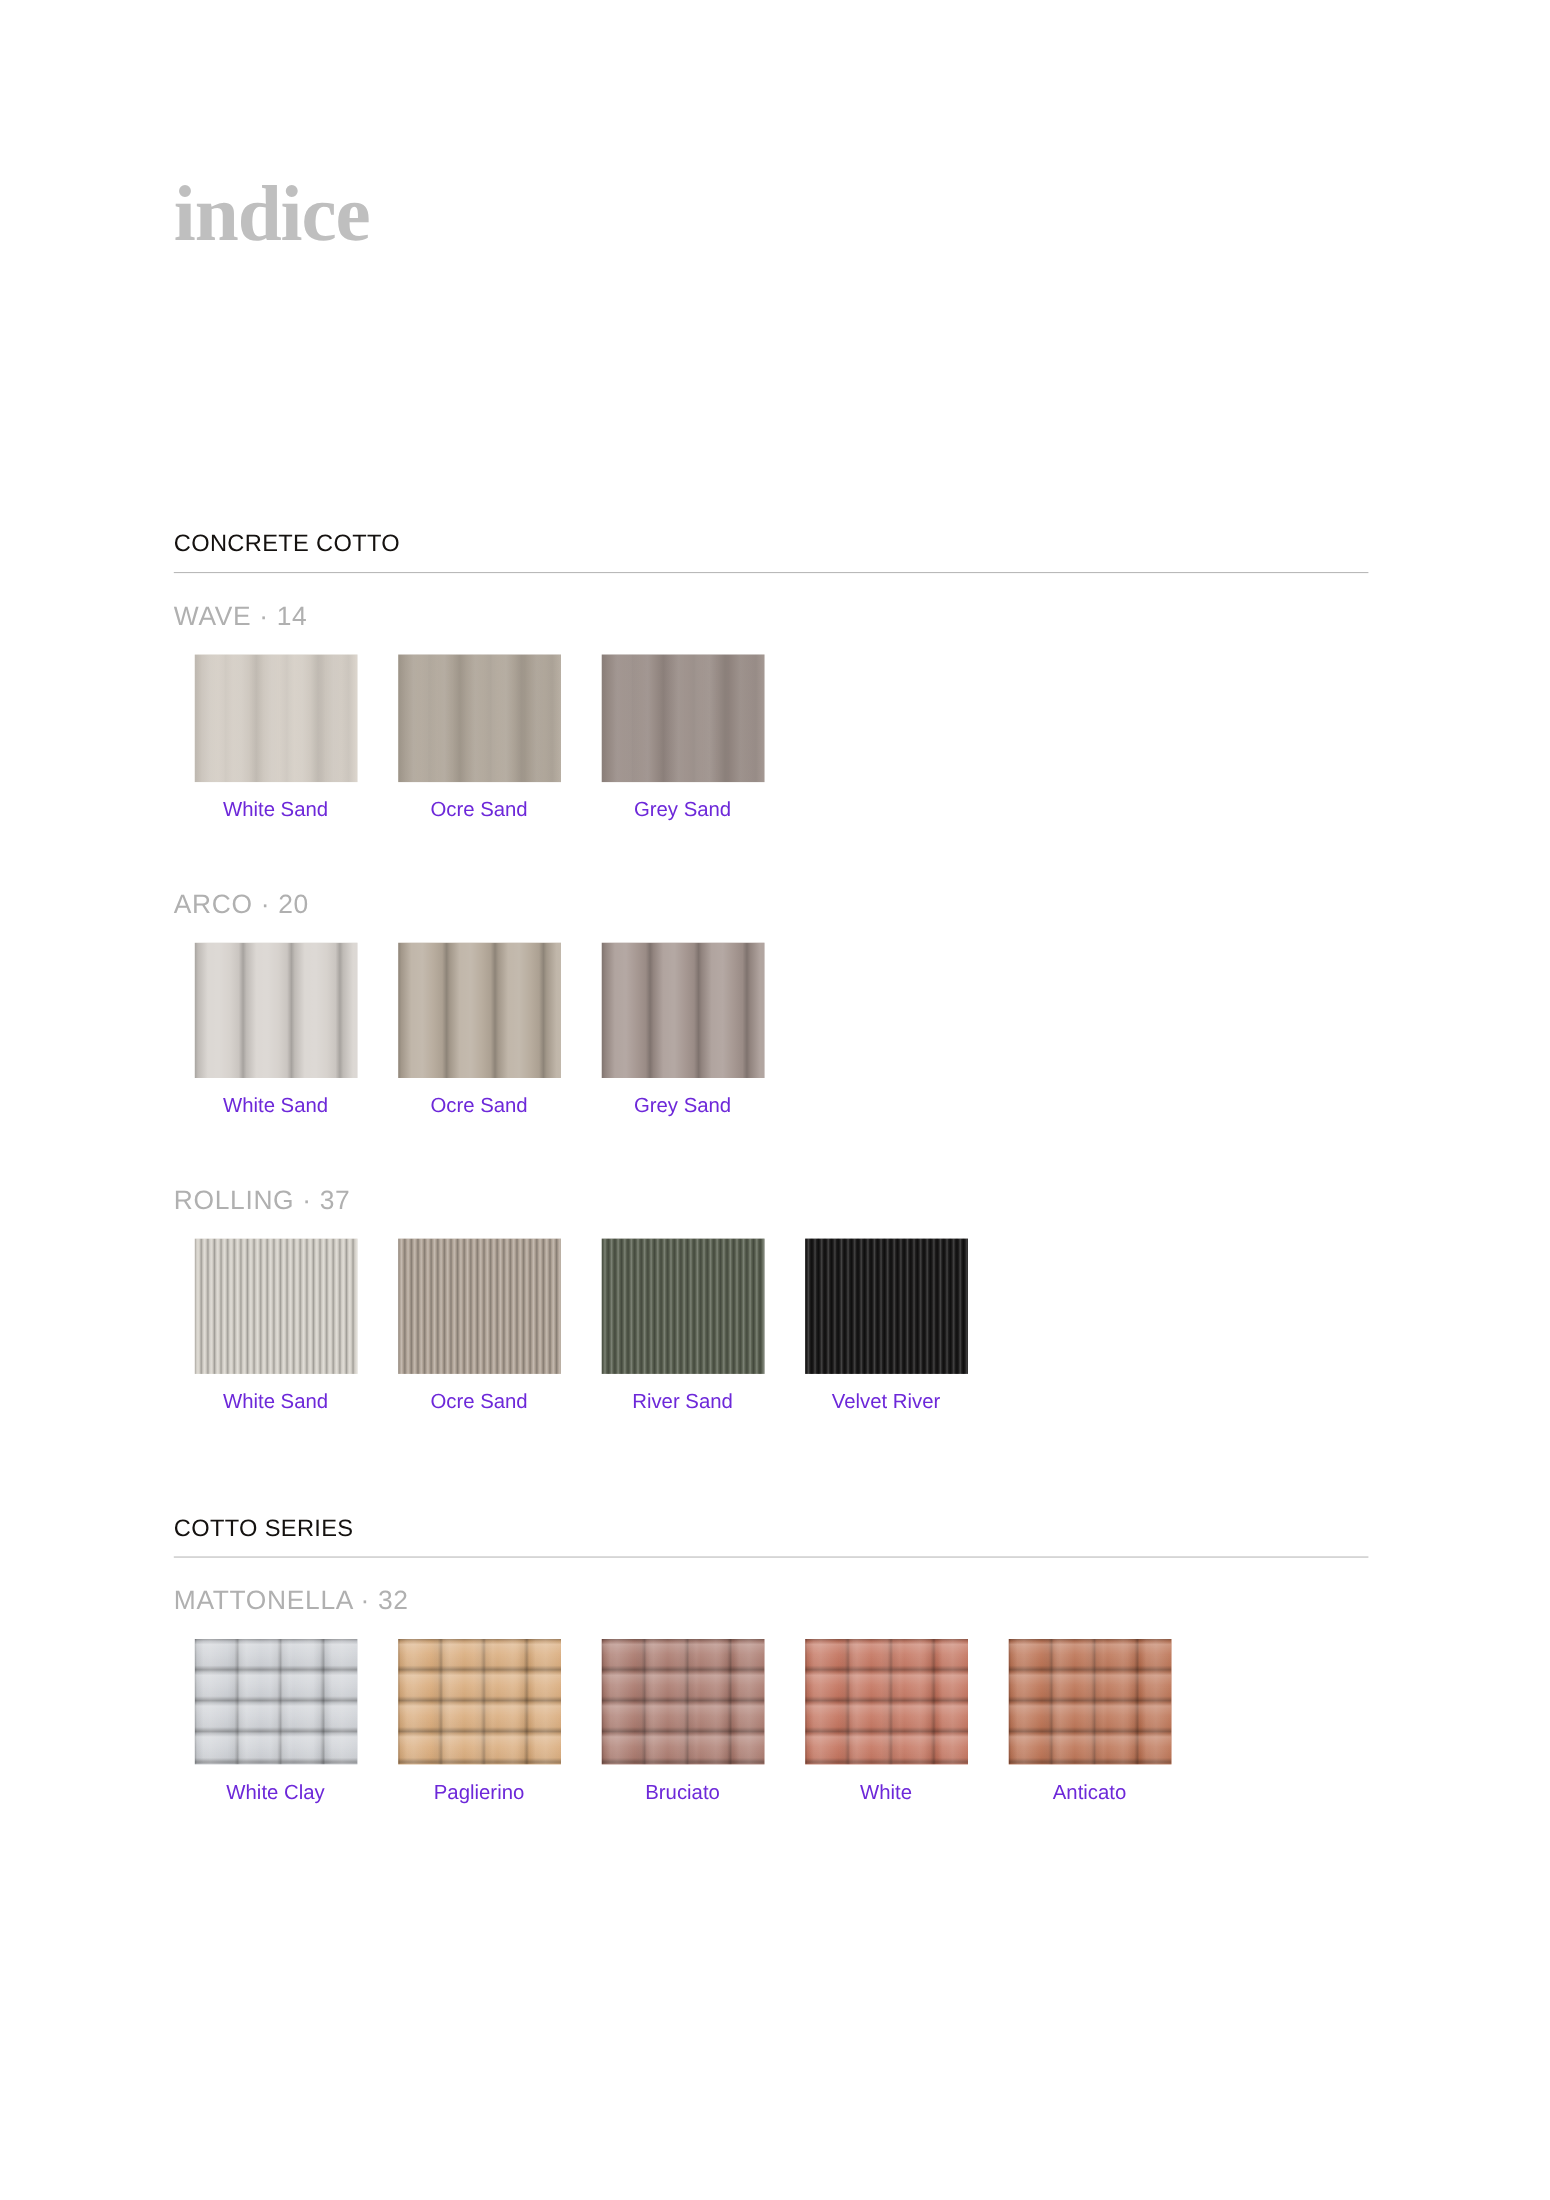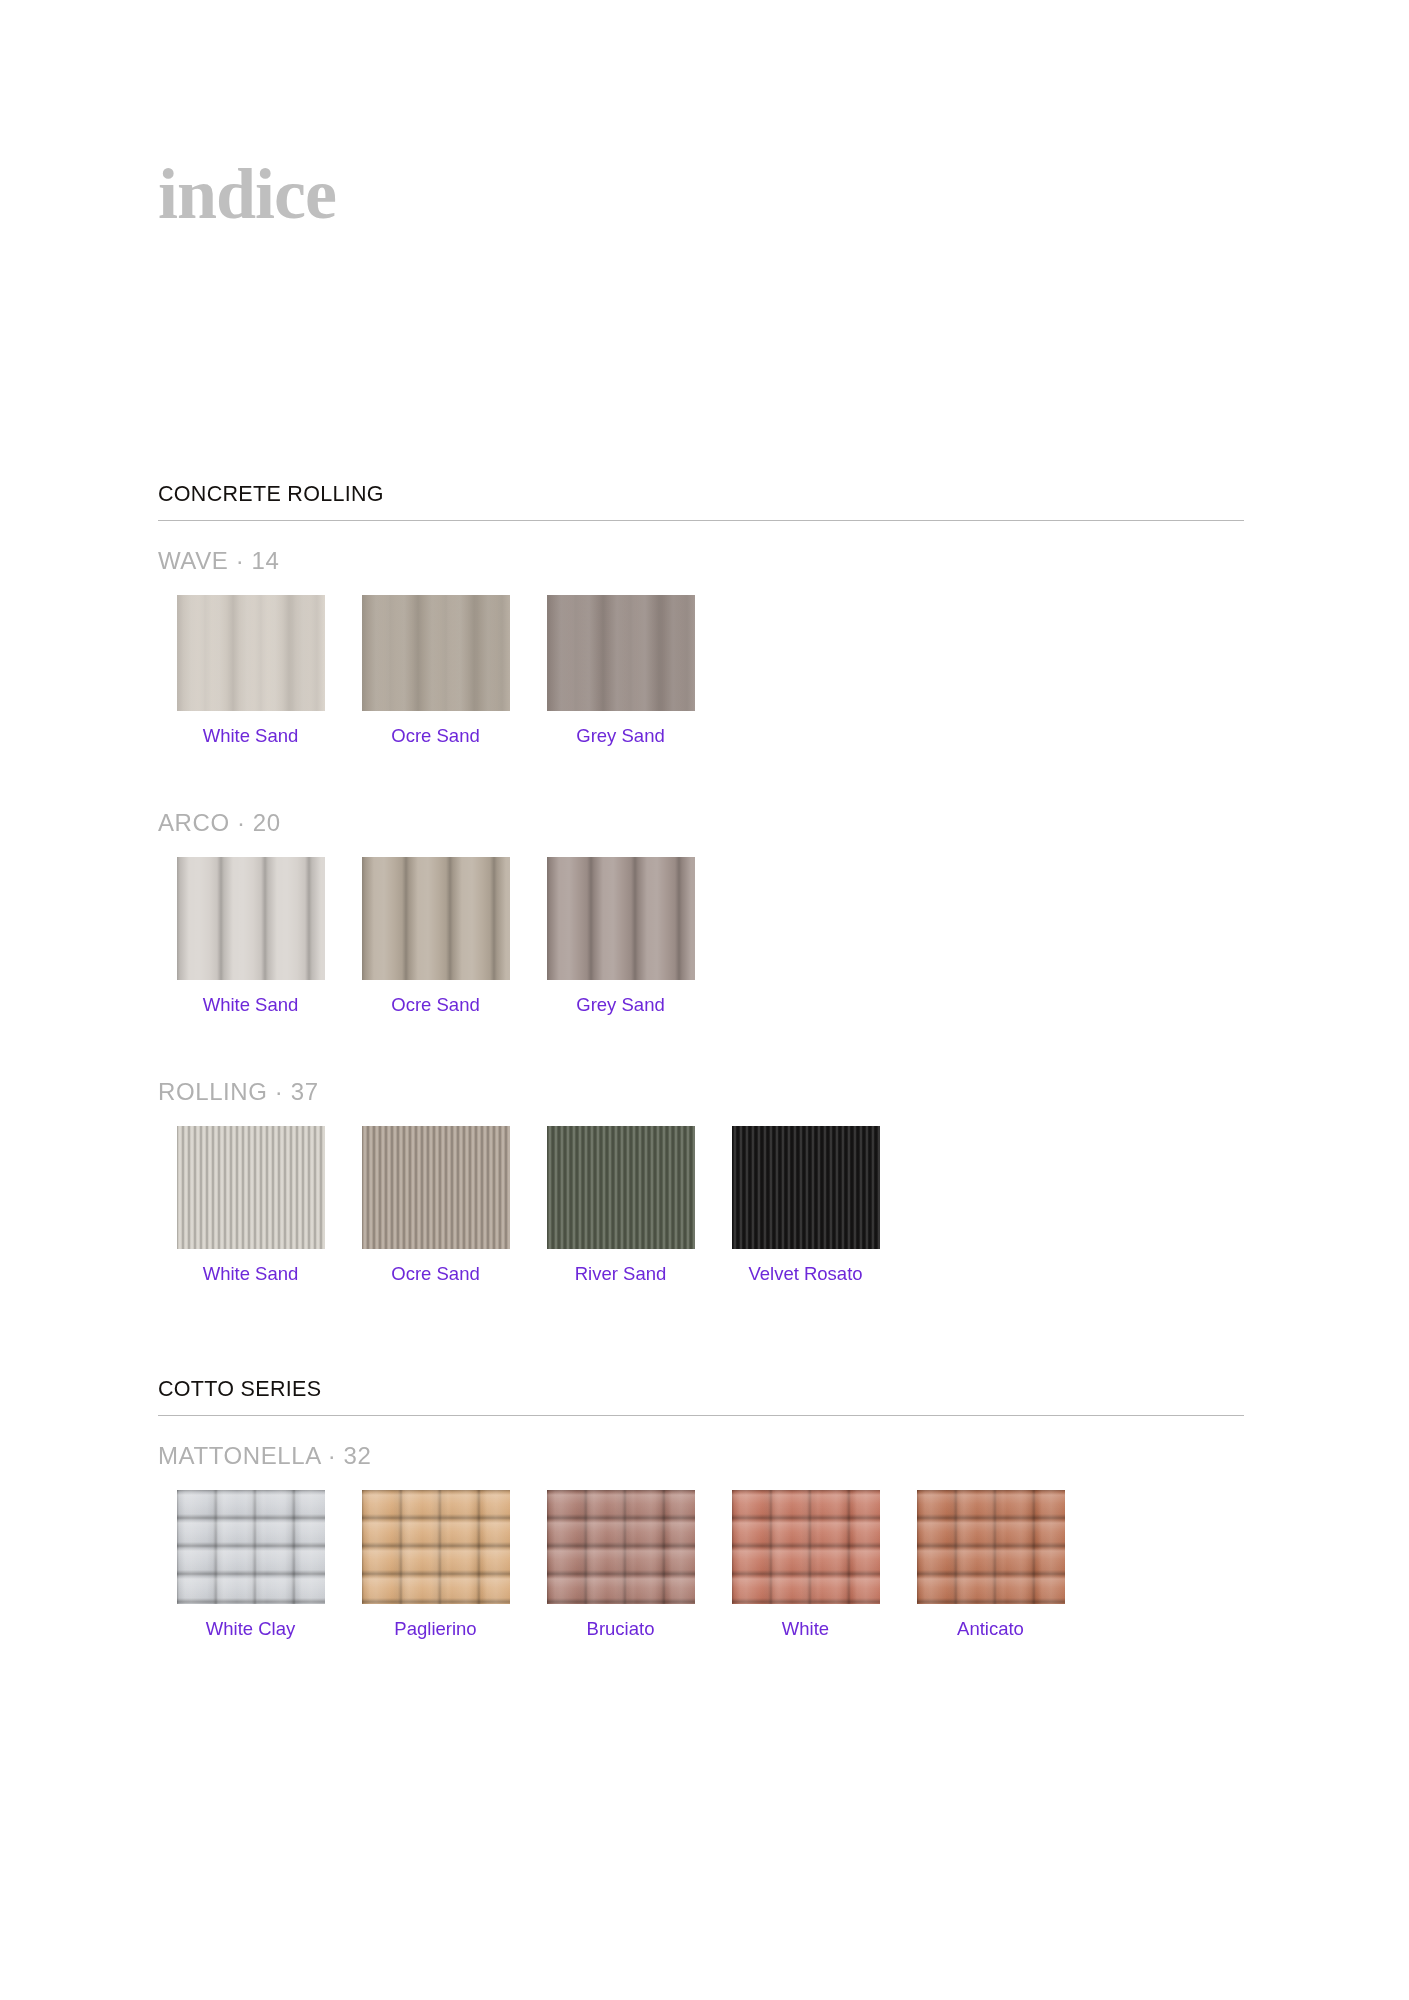--- a/index.html
+++ b/index.html
@@ -199,21 +199,21 @@
 </head>
 <body>
 
 <div class="page">
 
   <div class="page-title">indice</div>
 
   <div class="content">
 
     <div class="series-block" style="margin-bottom:92px;">
-      <div class="series-title">CONCRETE ROLLING</div>
+      <div class="series-title">CONCRETE COTTO</div>
       <div class="series-rule"></div>
 
       <div class="family">
         <div class="family-title">WAVE · 14</div>
         <div class="swatch-row">
 
           <div class="swatch-cell">
             <div class="thumb tex-wave" style="background:#d8d1c8;"></div>
             <div class="swatch-label">White Sand</div>
           </div>
@@ -267,21 +267,21 @@
             <div class="swatch-label">Ocre Sand</div>
           </div>
 
           <div class="swatch-cell">
             <div class="thumb tall tex-rolling" style="background:#5c6353;"></div>
             <div class="swatch-label">River Sand</div>
           </div>
 
           <div class="swatch-cell">
             <div class="thumb tall tex-rolling dark" style="background:#201f1f;"></div>
-            <div class="swatch-label">Velvet Rosato</div>
+            <div class="swatch-label">Velvet River</div>
           </div>
 
         </div>
       </div>
     </div>
 
     <div class="series-block">
       <div class="series-title">COTTO SERIES</div>
       <div class="series-rule"></div>
 

